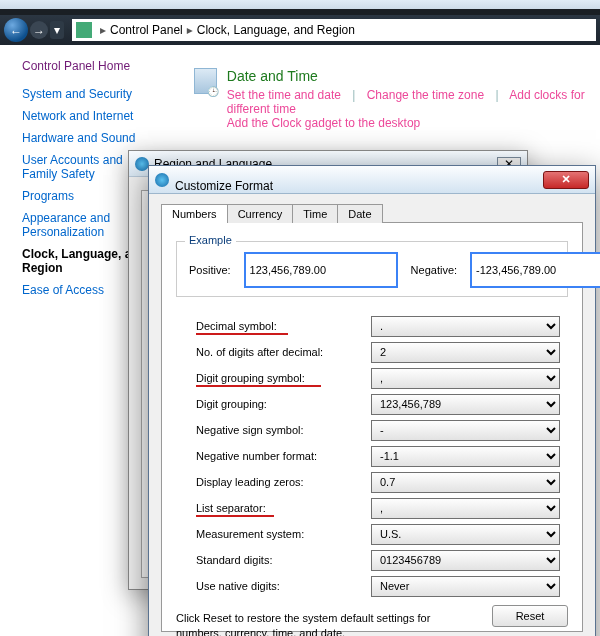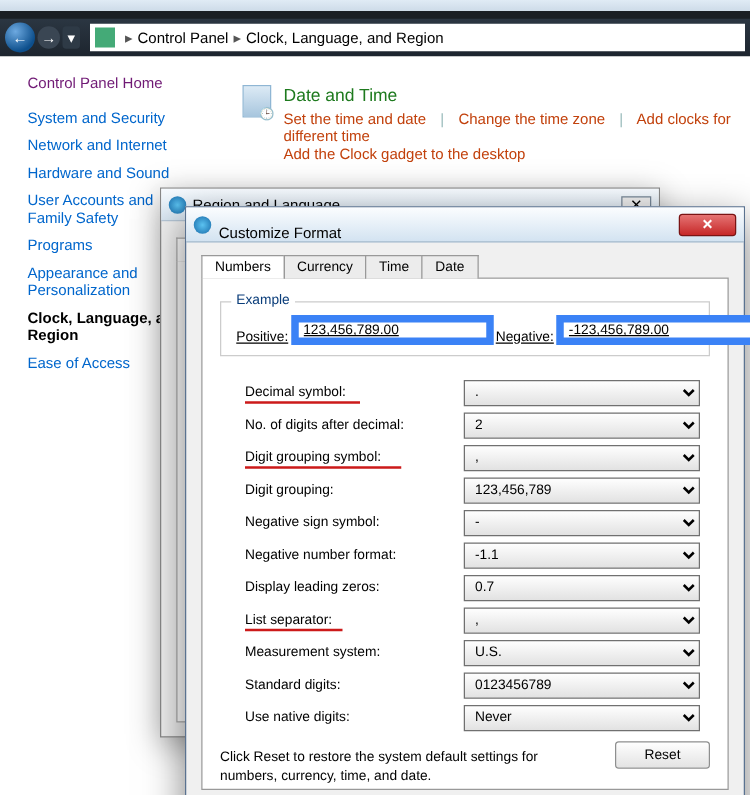--- a/index.html
+++ b/index.html
@@ -45,32 +45,32 @@
   .cust-title .t { font-size:12px;margin-top:12px; }
   .cust-title .close { margin-left:auto; width:46px; height:18px; background:linear-gradient(#e57373,#c62828); border:1px solid #7a1414; border-radius:3px; color:#fff; display:flex; align-items:center; justify-content:center; font-size:11px; font-weight:bold; }
   .cust-body { padding:10px 12px 6px; }
   .tabs { display:flex; }
   .tab { border:1px solid #999; background:#ececec; padding:3px 10px; font-size:11px; border-bottom:none; position:relative; z-index:2; }
   .tab.active { background:#fff; }
   .tab + .tab { margin-left:-1px; }
   .panel { border:1px solid #999; background:#fff; margin-top:-1px; height:410px; padding:12px 14px; }
   .grp { border:1px solid #ccc; padding:10px 12px 8px; position:relative; margin-top:6px; }
   .grp .legend { position:absolute; top:-8px; left:8px; background:#fff; padding:0 4px; font-size:11px; color:#0a3d7a; }
-  .ex-row { display:flex; align-items:flex-end; gap:2px; font-size:11px;text-decoration:underline; }
+  .ex-row { display:flex; align-items:center; gap:13px; font-size:11px; }
   .ex-row label { width:52px; color:#000; text-align:left; }
-  .ex-row input { flex:1; height:24px; border:6px solid #3b82f6; background:#fff; padding:4px 4px; font-size:11px; }
+  .ex-row input { flex:1; height:24px; border:2px solid #3b82f6; background:#fff; padding:16px 4px; font-size:11px; }
   .form { margin-top:16px; padding:0 8px 0 20px; }
   .form-row { display:flex; align-items:center; height:26px; }
   .form-row .lbl { width:175px; font-size:11px; color:#000; position:relative; }
   .redline { position:absolute; bottom:-3px; left:0; height:2px; background:#cc1a1a; }
   .form-row select { flex:1; height:21px; border:1px solid #707070; background:linear-gradient(#fefefe,#e2e2e2); font-size:11px; padding-left:4px; }
   .note { font-size:11px; color:#000; margin-top:6px; width:300px; line-height:1.35; }
   .reset-row { display:flex; align-items:flex-start; gap:10px; margin-top:6px; }
   .reset-row button { margin-left:auto; width:76px; height:22px; background:linear-gradient(#fefefe,#e3e3e3); border:1px solid #8e8f8f; border-radius:3px; font-size:11px; }
-  .alink { color:#c2410c; }
+  .alink { color:#ec4899; }
 </style>
 </head>
 <body>
 
 <div class="titlebar-strip"></div>
 
 <div class="addressbar">
   <div class="nav-btn">←</div>
   <div class="nav-btn small">→</div>
   <div class="nav-btn small" style="border-radius:3px;background:#2e3a46;width:14px">▾</div>

